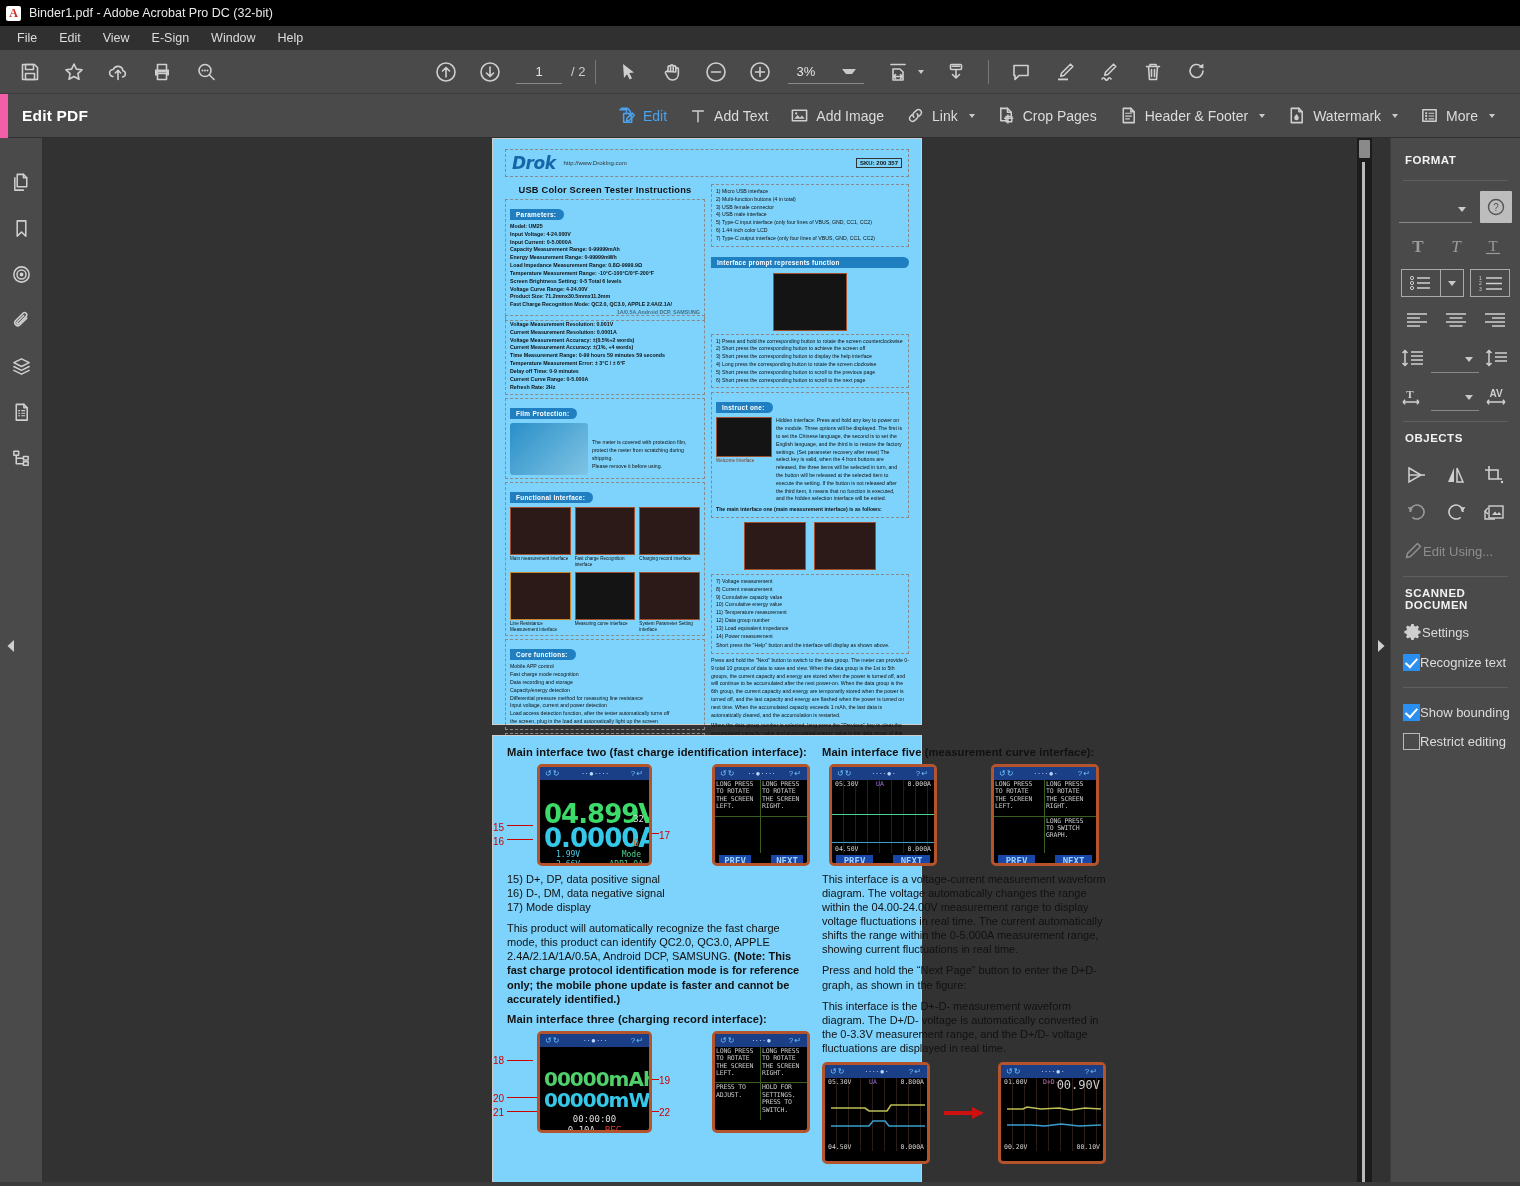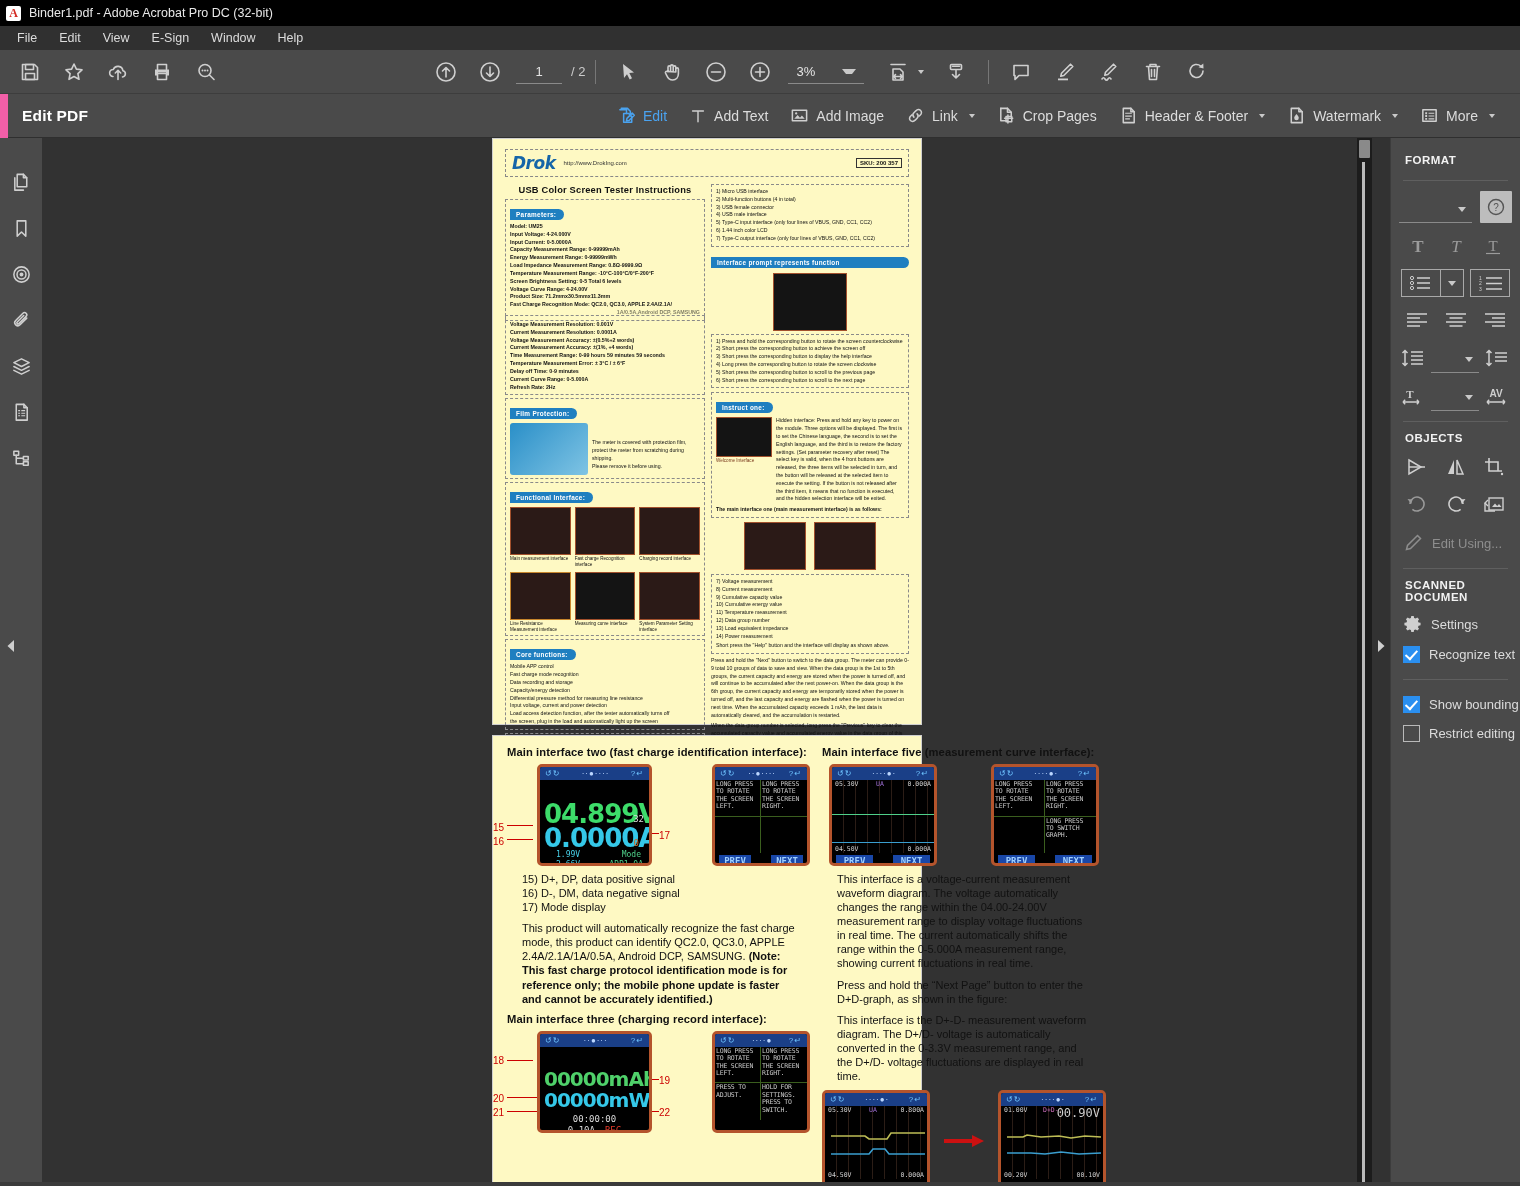--- a/index.html
+++ b/index.html
@@ -116,21 +116,21 @@
     position:absolute; left:4px; top:498px; width:14px; height:20px;
     display:flex; align-items:center; justify-content:center;
   }
 
   .docpane {
     flex:1; background:#323232; position:relative; overflow:hidden;
   }
   .pagescroll { position:absolute; inset:0; }
 
   .page {
-    position:absolute; background:#fef9c3; left:450px;
+    position:absolute; background:#7dd3fc; left:450px;
   }
   .page1 { top:0px; width:430px; height:587px; border:1px solid #cfcfcf;}
   .page2 { top:597px; width:430px; height:450px; border:1px solid #cfcfcf;}
 
   .vscroll {
     position:absolute; right:18px; top:0; width:15px; height:1044px;
     background:#1c1c1c;
   }
   .vscroll .thumb {
     position:absolute; top:2px; left:2px; width:11px; height:18px;
@@ -158,21 +158,21 @@
   .rp-ibtn {
     width:34px; height:30px; display:flex; align-items:center; justify-content:center;
     cursor:default;
   }
   .ctl-underline { border-bottom:1px solid #8a8a8a; height:26px; display:flex; align-items:center; justify-content:flex-end; }
   .boxed { border:1px solid #a9a9a9; display:flex; align-items:center; justify-content:center; }
   .helpbtn {
     width:32px; height:32px; background:#bdbdbd; display:flex;
     align-items:center; justify-content:center; border-radius:1px;
   }
-  .rp-item { display:flex; align-items:center; gap:9px; padding:6px 0 6px 12px; color:#dcdcdc; font-size:13px; cursor:default;}
+  .rp-item { display:flex; align-items:center; padding:6px 0 6px 12px; color:#dcdcdc; font-size:13px; cursor:default;}
   .rp-item.dim { color:#8e8e8e; }
   .chk {
     width:17px; height:17px; border:1px solid #b9b9b9; background:transparent;
     display:flex; align-items:center; justify-content:center; flex:none;
   }
   .chk.on { background:#2a8ff0; border-color:#2a8ff0; }
   .chk.on::after {
     content:""; width:5px; height:10px; border:solid #fff; border-width:0 2px 2px 0;
     transform:rotate(42deg) translate(-1px,-1px);
   }
@@ -202,21 +202,21 @@
   .plist { font-size:5.3px; line-height:1.48; font-weight:bold; color:#111; margin-top:2px;}
   .dbox { border:1px dashed #8a8a8a; padding:3px 4px; margin-top:3px; }
   .nlist { font-size:5.2px; line-height:1.5; }
   .shot { background:#2b1a17; border:1.2px solid #a2502c; }
   .shotdark { background:#141414; border:1.2px solid #a2502c; }
   .gridimgs { display:grid; grid-template-columns:repeat(3,1fr); gap:4px; margin-top:3px; }
   .capt { font-size:4.6px; line-height:1.25; margin-top:1px; }
 
   .p2 { position:absolute; inset:0; padding:10px 14px; }
   .h2 { font-weight:bold; font-size:11.2px; color:#111; margin:0 0 6px; letter-spacing:.1px;}
-  .para { font-size:11px; line-height:1.28; color:#111; margin:0 15px 7px; }
+  .para { font-size:11px; line-height:1.28; color:#111; margin:0 0 7px; }
   .twocol { display:flex; gap:12px; }
   .c1 { width:420px; } .c2 { width:430px; }
   .lcd {
     background:#000; border:3px solid #b4542c; border-radius:5px;
     position:relative; overflow:hidden;
   }
   .lcdtop { height:13px; background:#1a3f87; display:flex; align-items:center; justify-content:space-between; padding:0 5px;}
   .lcdbot { height:16px; display:flex; gap:20px; padding:2px 4px; }
   .lcdbtn { flex:1; background:#1947a8; color:#9fd0ff; font-size:9px; font-weight:bold;
             display:flex; align-items:center; justify-content:center; font-family:"DejaVu Sans Mono", monospace;}
@@ -1084,21 +1084,21 @@
         </div>
         <div class="rp-ibtn" style="width:28px">
           <svg width="26" height="20" viewBox="0 0 26 20">
               <text x="12" y="11" font-size="10" text-anchor="middle" fill="#cfcfcf" font-family="Liberation Sans, sans-serif" font-weight="bold">AV</text>
               <path d="M3 16h18M3 16l2.2-2.2M3 16l2.2 2.2M21 16l-2.2-2.2M21 16l-2.2 2.2" stroke="#cfcfcf" stroke-width="1.4" fill="none"></path>
             </svg>
         </div>
       </div>
 
       <div class="rp-div"></div>
-      <div class="rp-head" style="margin-bottom:8px">OBJECTS</div>
+      <div class="rp-head" style="margin-bottom:16px">OBJECTS</div>
 
       <div class="rp-row" style="justify-content:space-between;padding:0 10px">
         <div class="rp-ibtn">
           <svg width="22" height="20" viewBox="0 0 22 20">
               <path d="M3 3l12 7-12 7z" fill="none" stroke="#cfcfcf" stroke-width="1.5"></path>
               <path d="M3 10h16" stroke="#cfcfcf" stroke-width="1.5"></path>
             </svg>
         </div>
         <div class="rp-ibtn">
           <svg width="22" height="20" viewBox="0 0 22 20">

